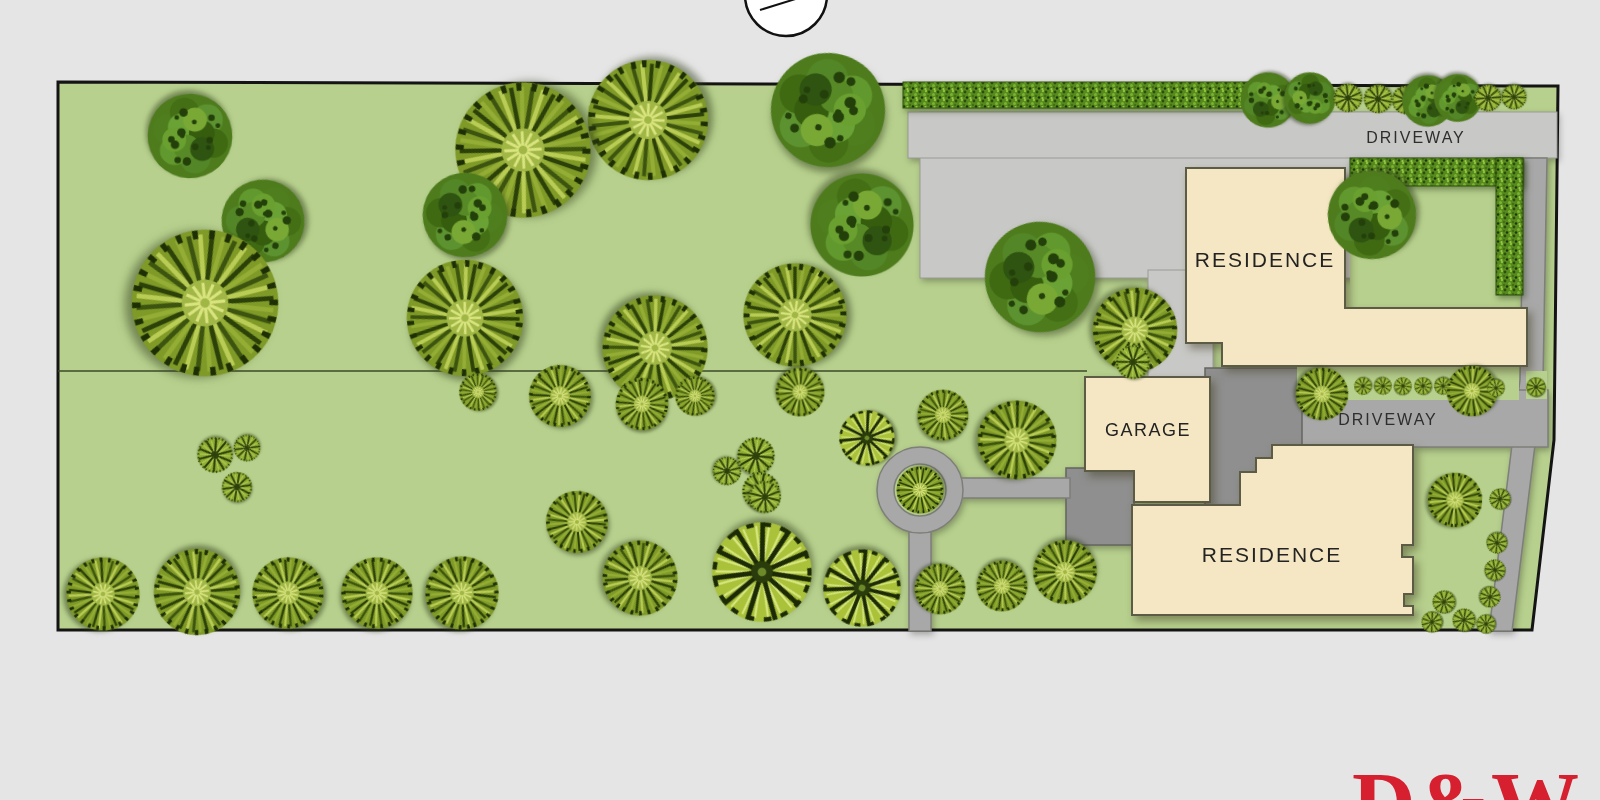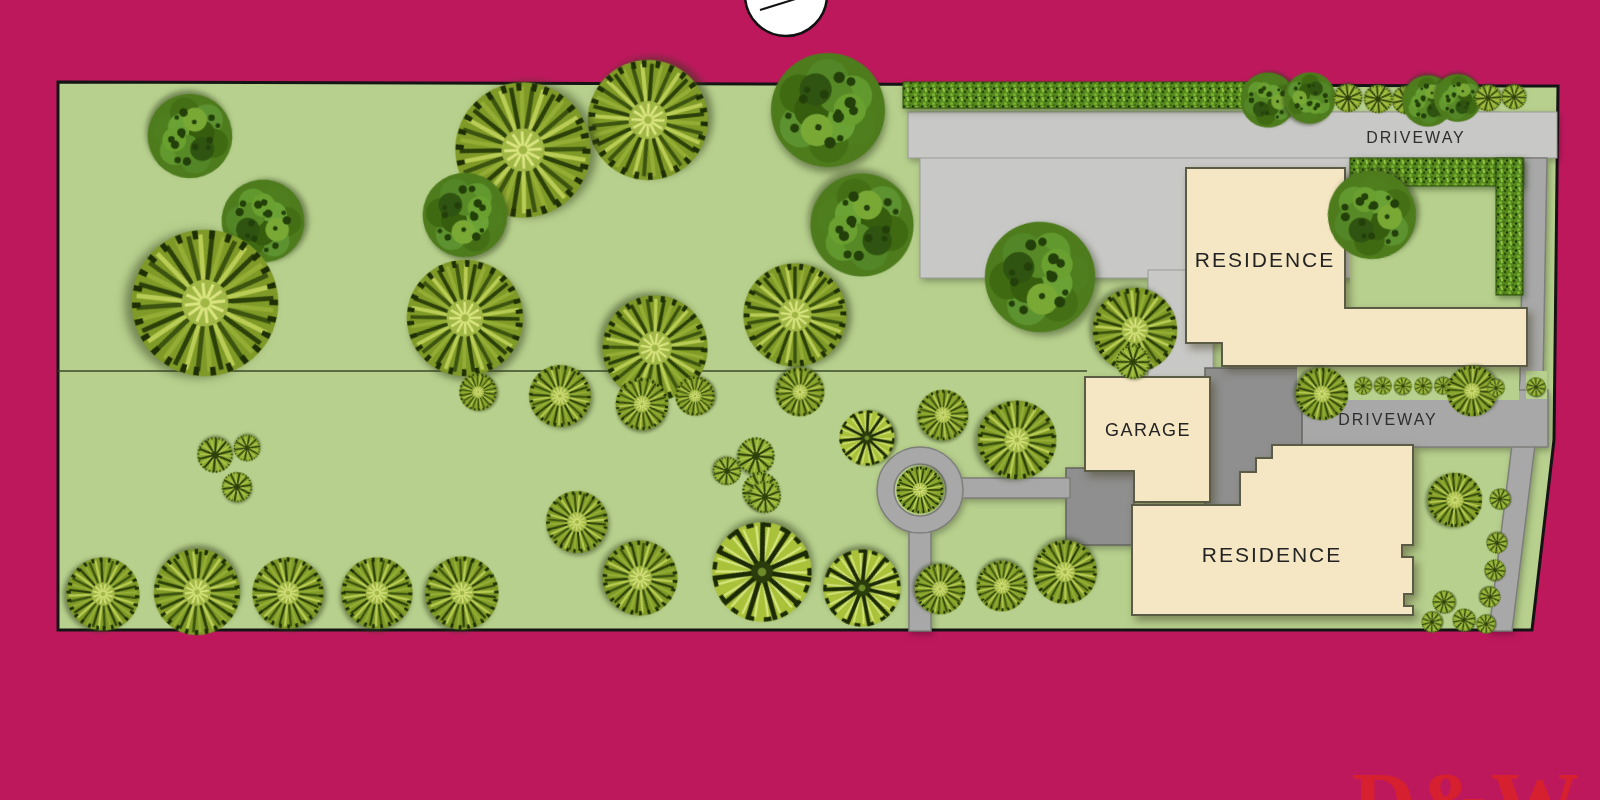--- a/index.html
+++ b/index.html
@@ -1,16 +1,16 @@
 <!DOCTYPE html>
 <html style="--lawn: #b7d08d; --paving_light: #c8c8c6; --paving_mid: #a8a8a8; --paving_dark: #8f8f8f; --building: #f5e7c3; --hedge: #568a1e; --border: #141414;"><head>
 <meta charset="utf-8">
 <style>
   html,body{margin:0;padding:0;background:#ffffff;}
-  .stage{position:relative;width:1600px;height:800px;background:#be185d;overflow:hidden;
+  .stage{position:relative;width:1600px;height:800px;background:#e5e5e5;overflow:hidden;
          font-family:"Liberation Sans",sans-serif;}
   svg{display:block;}
   .lawn{fill:var(--lawn);stroke:var(--border);stroke-width:3;}
   .lawnPatch{fill:var(--lawn);}
   .island{fill:var(--lawn);stroke:#7e7e7a;stroke-width:1.5;}
   .grayL{fill:var(--paving_light);stroke:#9a9a96;stroke-width:1;}
   .grayM{fill:var(--paving_mid);stroke:#7e7e7a;stroke-width:1.5;}
   .grayD{fill:var(--paving_dark);stroke:#646460;stroke-width:1.5;}
   .paved{filter:drop-shadow(2px 3px 3px rgba(0,0,0,.28));}
   .bld path{fill:var(--building);stroke:#5c5c46;stroke-width:2;

